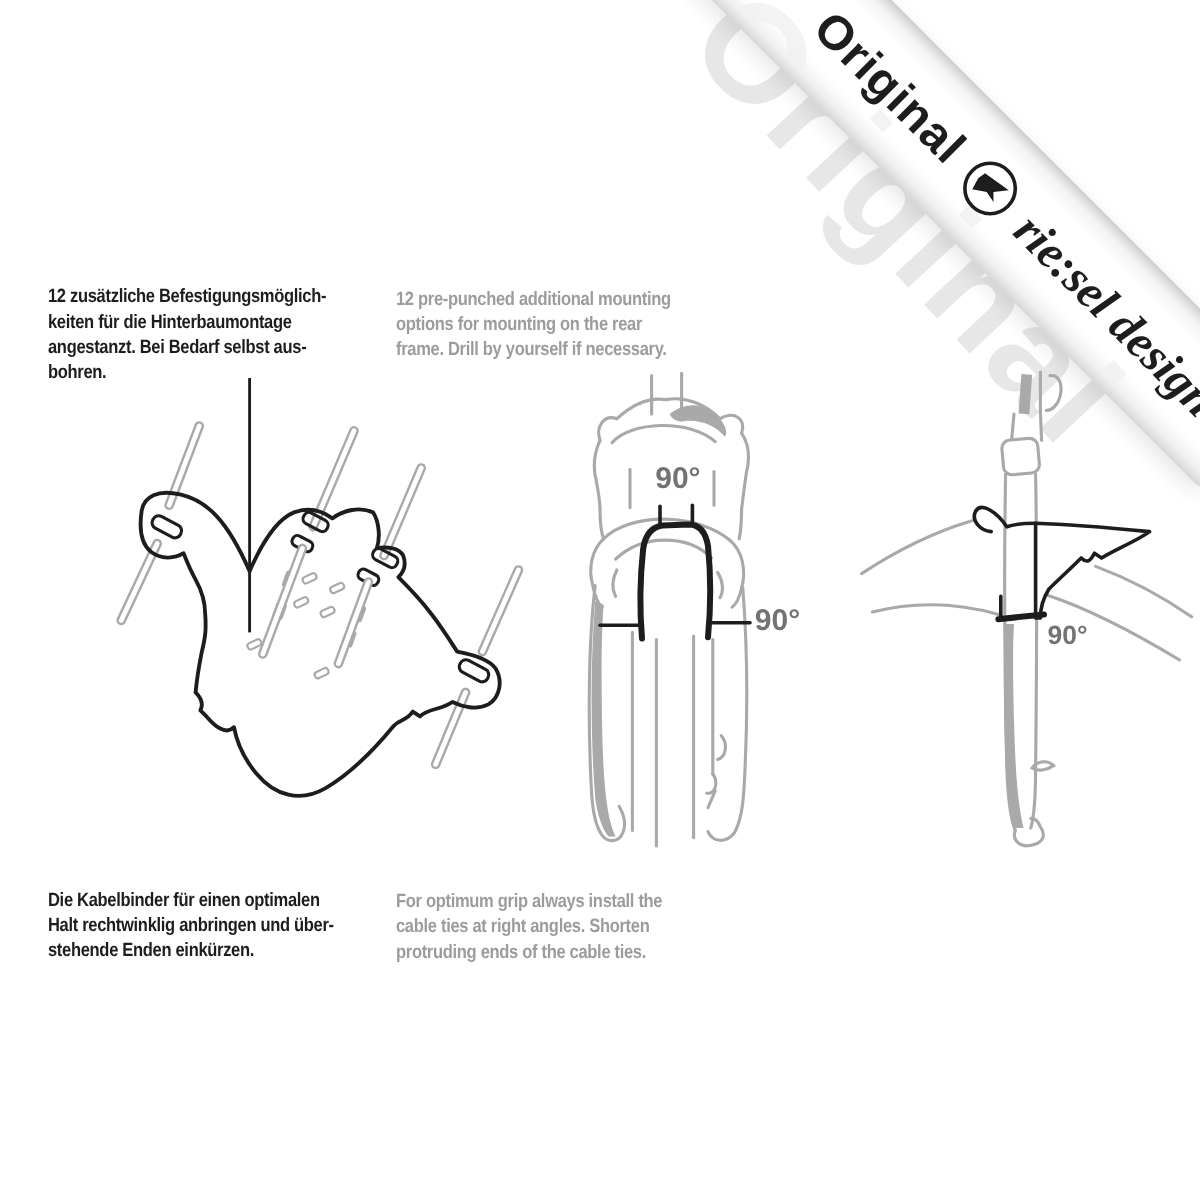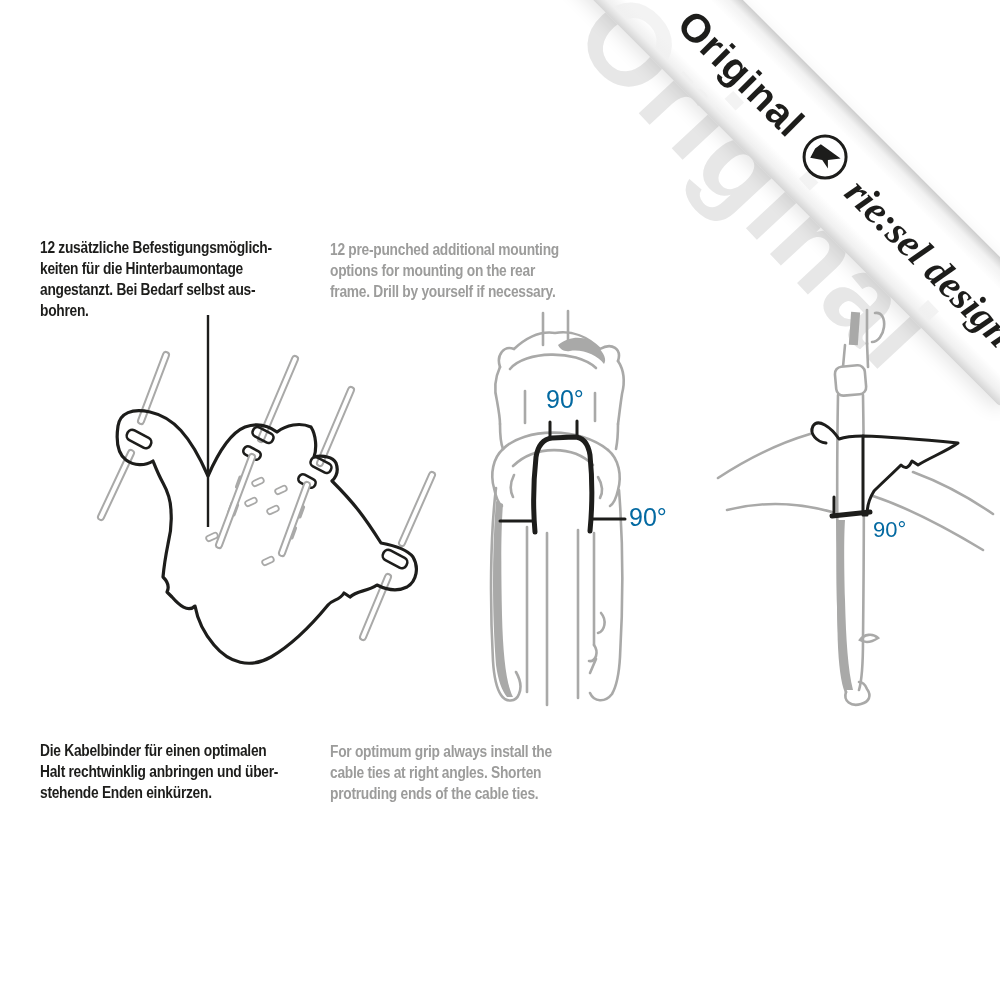--- a/index.html
+++ b/index.html
@@ -30,21 +30,21 @@
     font-size:16px;line-height:21px;font-weight:700;letter-spacing:-0.3px;
     transform:scaleX(0.86);transform-origin:left top;
   }
   .note.black{color:#1d1d1b;}
   .note.gray{color:#9c9c9b;}
   #de-top{left:40px;top:237px;}
   #en-top{left:330px;top:239px;}
   #de-bottom{left:40px;top:740px;}
   #en-bottom{left:330px;top:741px;}
   
-  .angle{position:absolute;color:#0369a1;font-weight:400;white-space:nowrap;}
+  .angle{position:absolute;color:#737373;font-weight:700;white-space:nowrap;}
   #angle-fork-top{left:546px;top:385px;font-size:25px;}
   #angle-fork-side{left:629px;top:503px;font-size:25px;}
   #angle-stay{left:873px;top:517px;font-size:22px;}
   
   .illus{position:absolute;}
   #mudguard-svg{left:55px;top:305px;}
   #fork-svg{left:480px;top:305px;}
   #stay-svg{left:715px;top:300px;}
 </style>
 </head>

